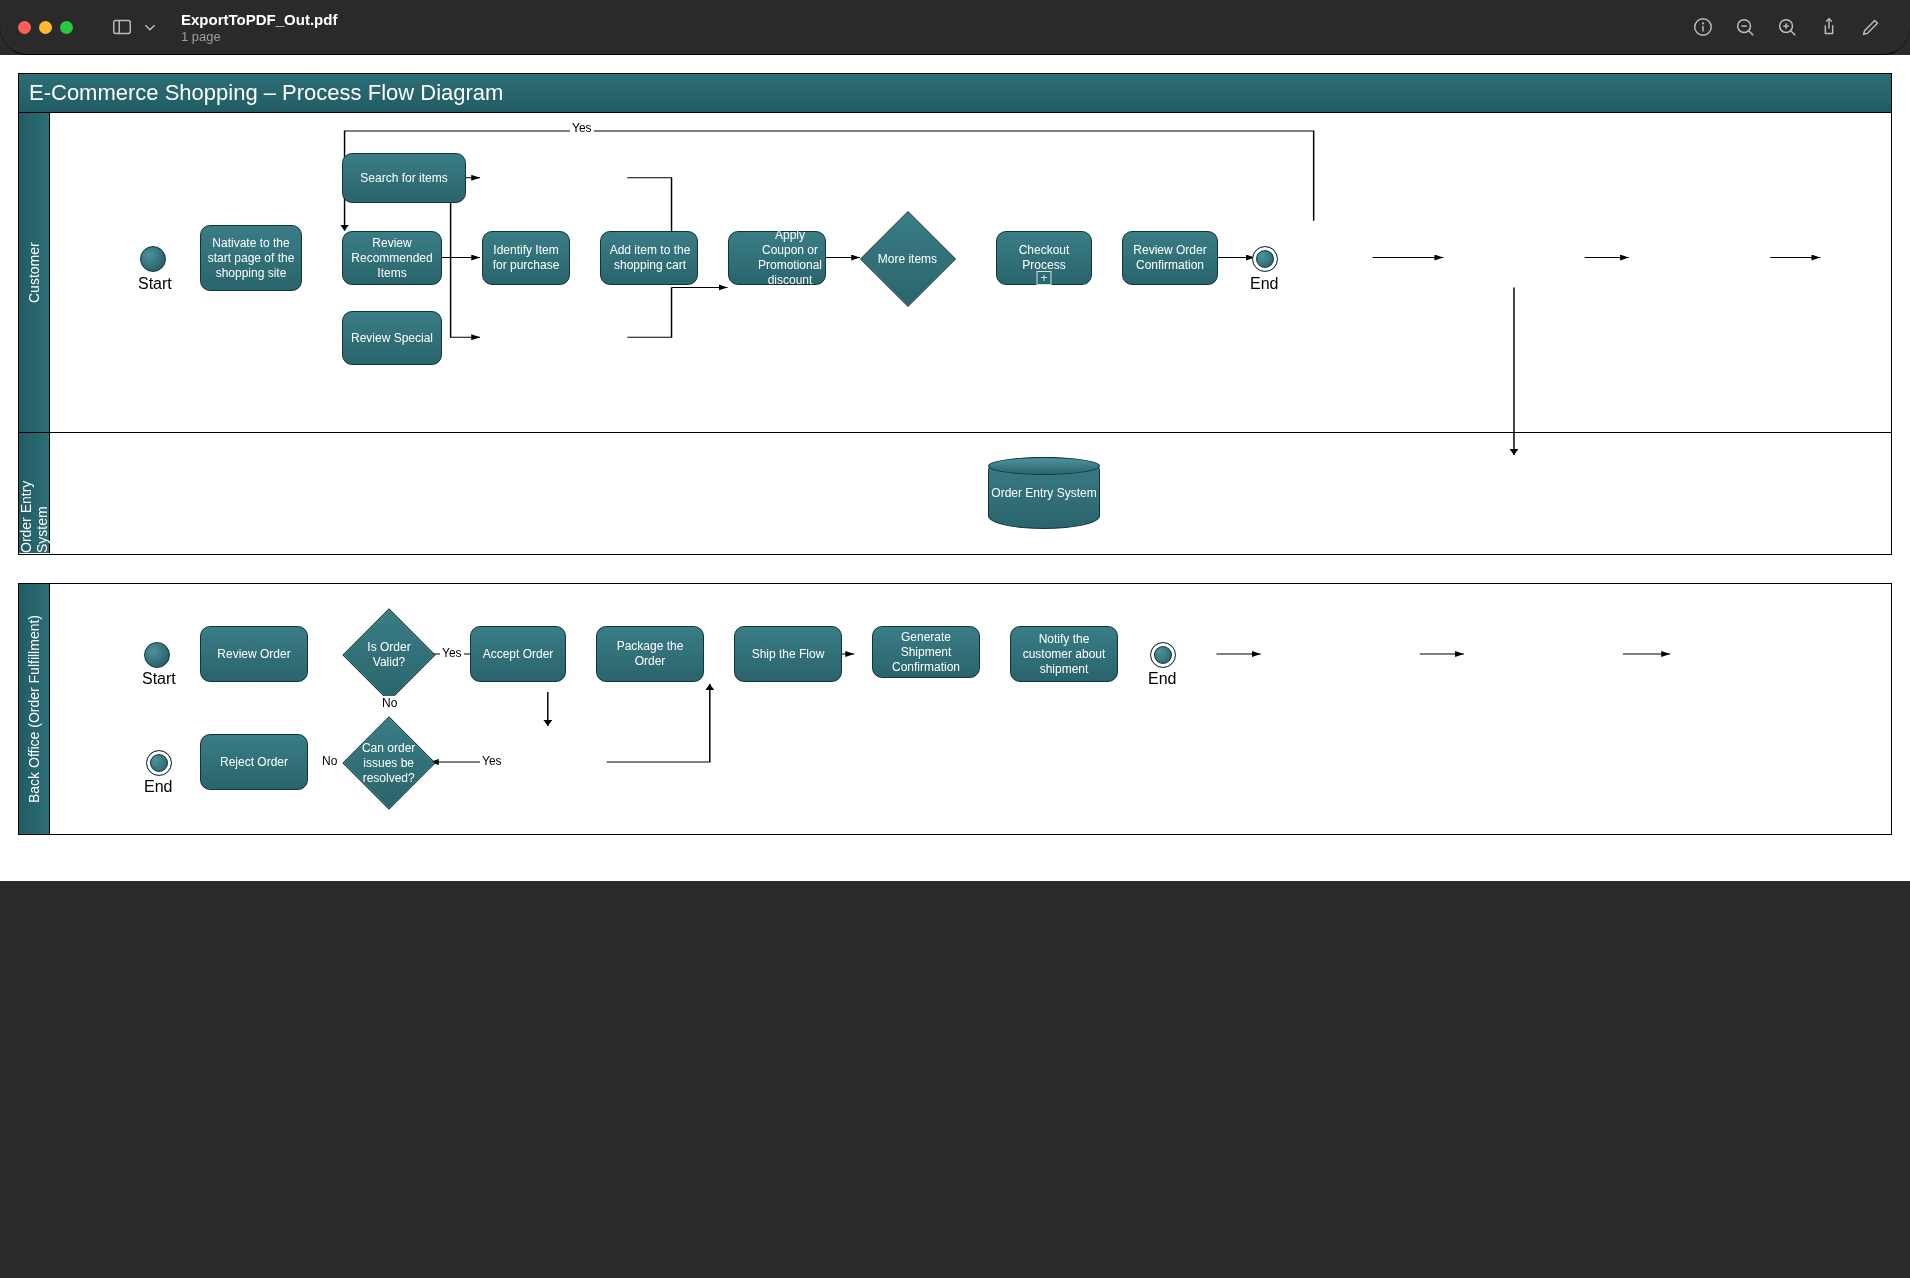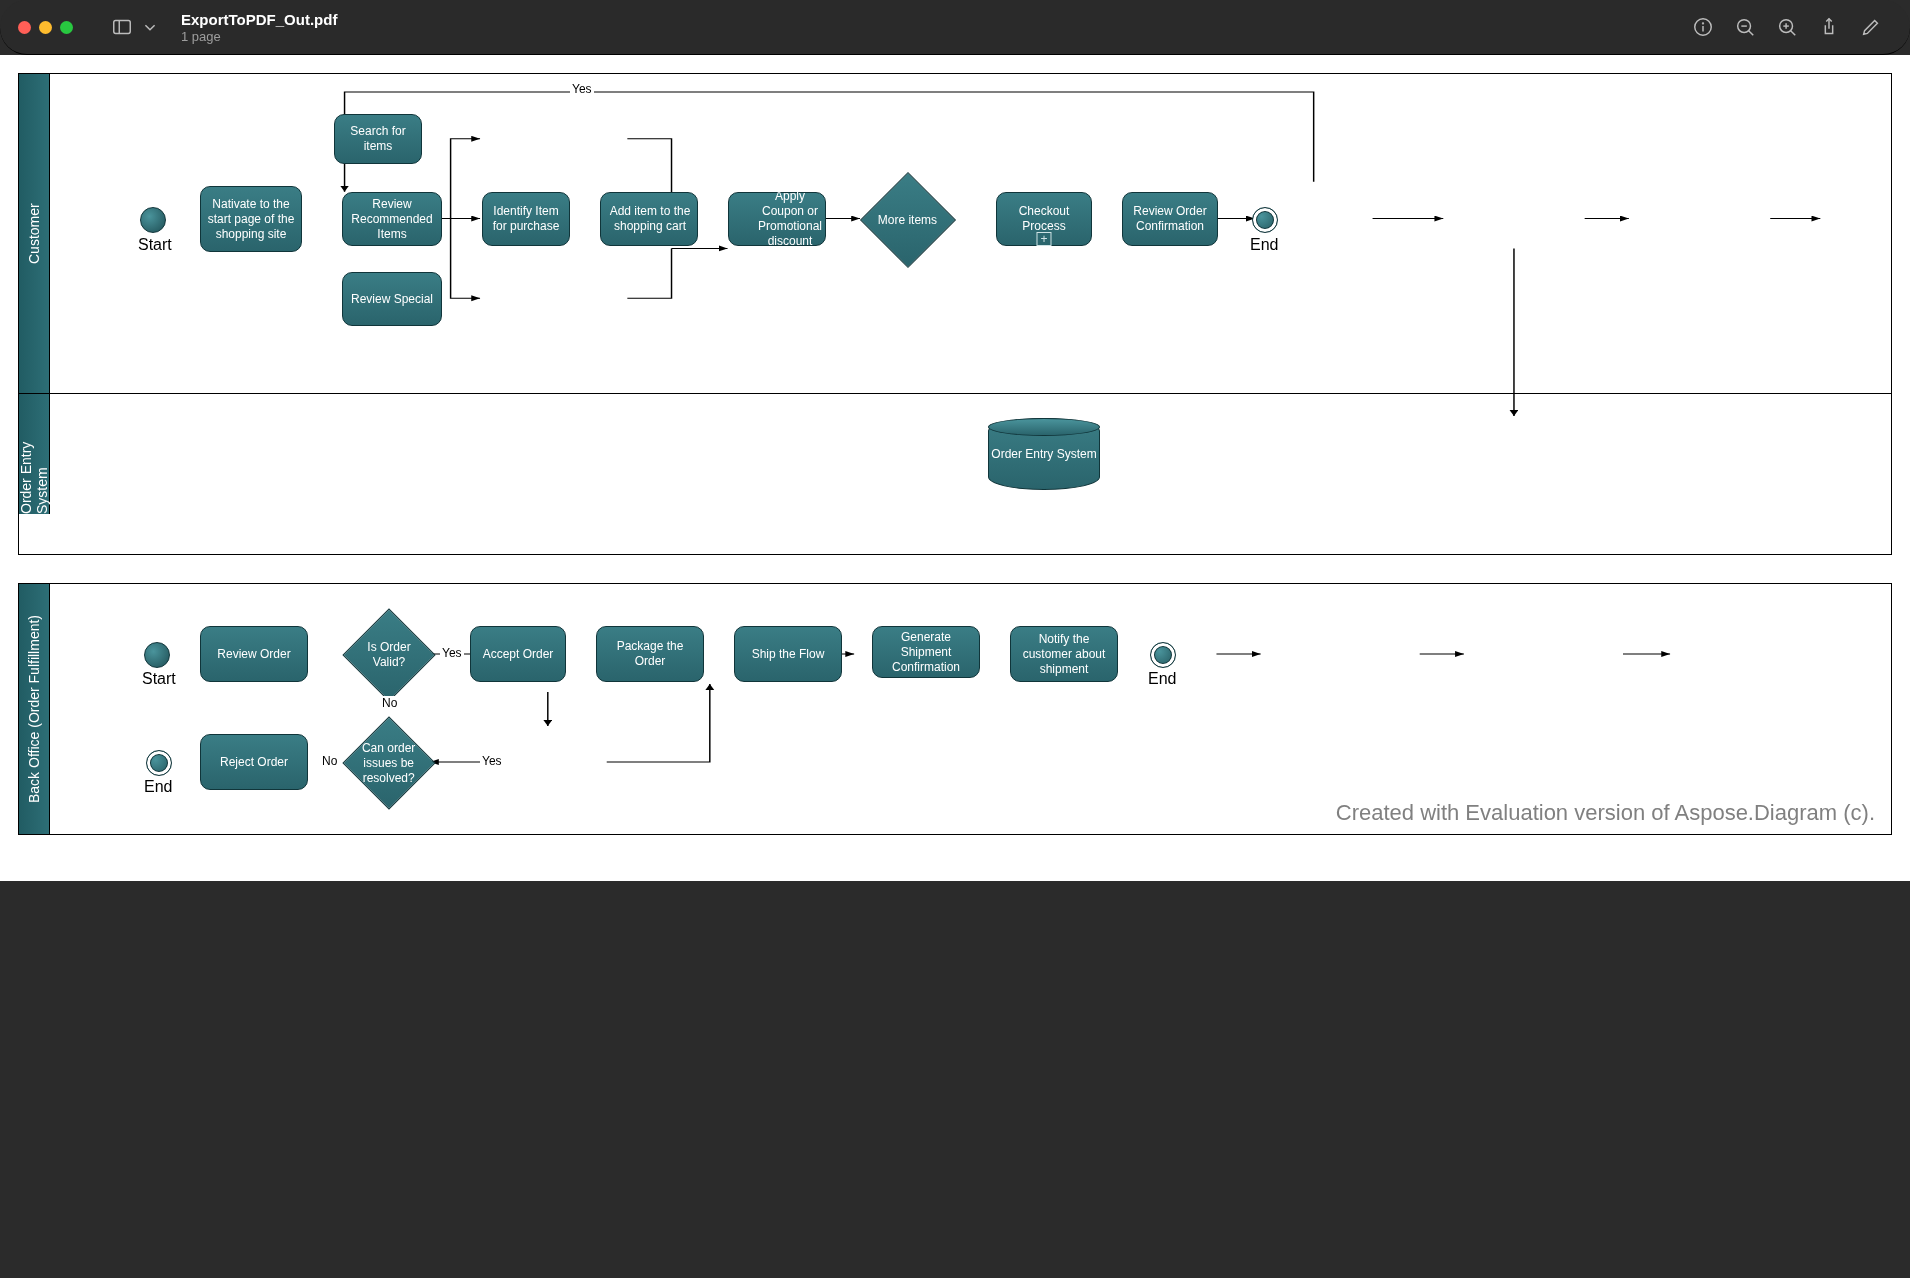--- a/index.html
+++ b/index.html
@@ -131,20 +131,21 @@
     <svg viewBox="0 0 24 24">
         <path d="M4 20l4-1 11-11-3-3L5 16z"></path>
       </svg>
   </div>
 </div>
 
 <div class="viewport">
 <div class="page">
 
   <div class="block" style="height:480px;">
+    <div class="block-title">E-Commerce Shopping – Process Flow Diagram</div>
     <div class="lanes" style="height:440px;">
 
       <div class="lane" style="height:320px;">
         <div class="lane-label">Customer</div>
         <div class="lane-body">
 
           <svg class="wires" viewBox="0 0 1250 320" preserveAspectRatio="none">
             <defs>
                   <marker id="ah" markerWidth="8" markerHeight="8" refX="6" refY="3" orient="auto">
                     <path d="M0 0L6 3L0 6z"></path>
@@ -172,21 +173,21 @@
             <line x1="1042" y1="145" x2="1072" y2="145" marker-end="url(#ah)"></line>
             <line x1="1168" y1="145" x2="1202" y2="145" marker-end="url(#ah)"></line>
 
             <line x1="994" y1="175" x2="994" y2="320"></line>
           </svg>
 
           <div class="startend" style="left:90px;top:133px;"></div>
           <div class="cap" style="left:88px;top:162px;">Start</div>
 
           <div class="box" style="left:150px;top:112px;width:102px;height:66px;">Nativate to the start page of the shopping site</div>
-          <div class="box" style="left:284px;top:40px;width:88px;height:50px;">Search for items</div>
+          <div class="box" style="left:292px;top:40px;width:124px;height:50px;">Search for items</div>
           <div class="box" style="left:292px;top:118px;width:100px;height:54px;">Review Recommended Items</div>
           <div class="box" style="left:292px;top:198px;width:100px;height:54px;">Review Special</div>
           <div class="box" style="left:432px;top:118px;width:88px;height:54px;">Identify Item for purchase</div>
           <div class="box" style="left:550px;top:118px;width:98px;height:54px;padding-left:8px;">Add item to the shopping cart</div>
           <div class="box" style="left:678px;top:118px;width:98px;height:54px;padding-left:32px;">Apply Coupon or Promotional discount</div>
 
           <div class="diamond" style="left:824px;top:112px;width:66px;height:66px;">
             <span>More items</span>
           </div>
           <div class="edge-label" style="left:520px;top:8px;">Yes</div>
@@ -271,20 +272,19 @@
           <div class="diamond" style="left:306px;top:146px;width:64px;height:64px;">
             <span>Can order issues be resolved?</span>
           </div>
           <div class="edge-label" style="left:430px;top:170px;">Yes</div>
           <div class="edge-label" style="left:270px;top:170px;">No</div>
 
           <div class="box" style="left:150px;top:150px;width:108px;height:56px;">Reject Order</div>
           <div class="startend end" style="left:96px;top:166px;"></div>
           <div class="cap" style="left:94px;top:194px;">End</div>
 
-          <div class="watermark">Created with Evaluation version of Aspose.Diagram (c).</div>
         </div>
       </div>
     </div>
   </div>
 
 </div>
 </div>
 
 </body></html>

